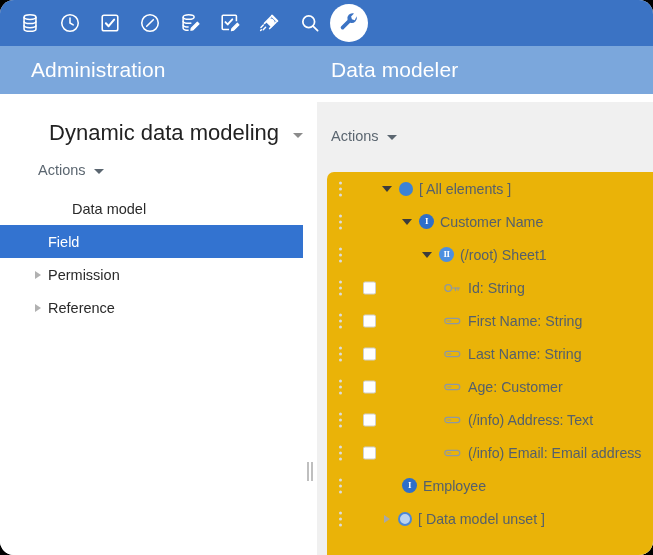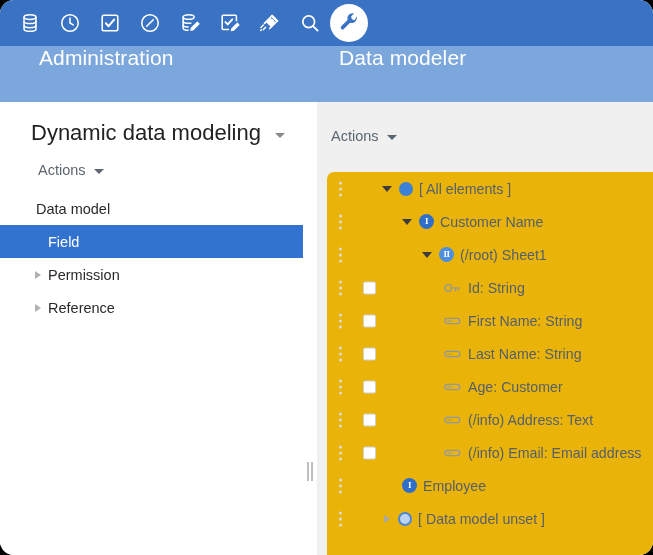--- a/index.html
+++ b/index.html
@@ -46,26 +46,25 @@
     background: #ffffff;
     border-radius: 50%;
     width: 38px;
     height: 38px;
   }
 
   
   .titlebar {
     position: absolute;
     top: 46px;
-    height: 56px;
+    height: 48px;
     background: #7ba7dc;
     box-sizing: border-box;
     display: flex;
-    align-items: flex-start;
-    padding-left: 8px;
+    align-items: center;
   }
   .titlebar.left  { left: 0;     width: 310px; }
   .titlebar.right { left: 310px; right: 0; }
   .titlebar .title {
     color: #ffffff;
     font-size: 21px;
     font-weight: 400;
     letter-spacing: .1px;
   }
   .titlebar.left  .title { padding-left: 31px; }
@@ -79,20 +78,21 @@
     width: 303px;
     bottom: 0;
     background: #ffffff;
     box-sizing: border-box;
     overflow: hidden;
   }
   .dd-heading {
     display: flex;
     align-items: center;
     padding: 18px 0 0 31px;
+    justify-content: flex-end;
   }
   .dd-heading .h-text {
     font-size: 22px;
     color: #222222;
     font-weight: 400;
   }
   .caret-down {
     width: 0; height: 0;
     border-left: 5px solid transparent;
     border-right: 5px solid transparent;
@@ -114,21 +114,21 @@
   .actions-row .caret-down {
     margin-left: 8px;
     margin-top: 3px;
     border-top-color: #5b6670;
   }
   .menu-list { margin-top: 14px; }
   .menu-item {
     height: 33px;
     display: flex;
     align-items: center;
-    padding-left: 36px;
+    padding-left: 72px;
     font-size: 14.5px;
     color: #2a2a2a;
     cursor: pointer;
     box-sizing: border-box;
   }
   .menu-item.selected {
     background: #3373d0;
     color: #ffffff;
     padding-left: 48px;
   }

